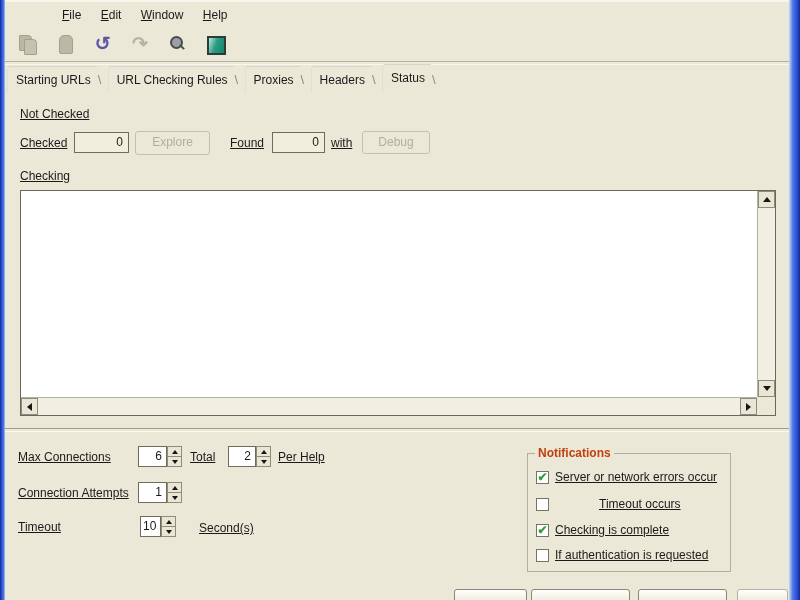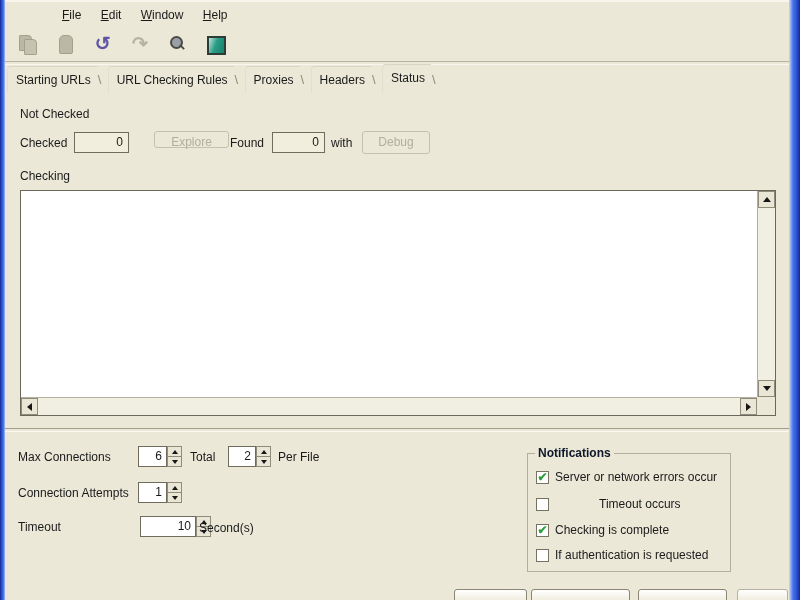--- a/index.html
+++ b/index.html
@@ -50,21 +50,21 @@
 
   
   .tabstrip{left:5px;top:66px;width:784px;height:26px;white-space:nowrap;}
   .tab{display:inline-block;position:relative;padding:6px 6px 6px 8px;
     border-top:1px solid #d9d6c6;border-left:1px solid #e2dfd0;border-radius:4px 0 0 0;
     margin-left:2px;cursor:default;}
   .tab.active{top:-2px;padding-bottom:8px;}
   .tab-sep{color:#8f8b7d;padding:0 1px;font-size:13px;}
 
   
-  .lbl{white-space:nowrap;}
+  .lbl{white-space:nowrap;text-decoration:underline;}
   .field{background:#f1eedd;border:1px solid #6f6b5d;text-align:right;
     padding:2px 5px 0 2px;box-sizing:border-box;}
   .btn-disabled{background:#ebe8d8;border:1px solid #c4c1af;border-radius:3px;
     color:#b2aea0;text-align:center;box-sizing:border-box;padding-top:3px;}
 
   
   .scrollpane{left:20px;top:190px;width:756px;height:226px;
     border:1px solid #6b675a;background:#ffffff;box-sizing:border-box;}
   .view{position:absolute;left:0;top:0;width:736px;height:206px;background:#fff;
     border:none;resize:none;outline:none;font-family:"Liberation Sans",sans-serif;}
@@ -93,21 +93,21 @@
   .spin-btn{flex:1;background:#e9e6d5;border:1px solid #8f8c7b;box-sizing:border-box;
     display:flex;align-items:center;justify-content:center;}
   .spin-btn + .spin-btn{border-top:none;}
   .tri-up-s{border-left:3px solid transparent;border-right:3px solid transparent;border-bottom:4px solid #161616;}
   .tri-down-s{border-left:3px solid transparent;border-right:3px solid transparent;border-top:4px solid #161616;}
 
   
   .group{left:527px;top:453px;width:204px;height:119px;
     border:1px solid #b2afa0;box-sizing:border-box;}
   .group-title{position:absolute;left:7px;top:-8px;background:#ebe8d8;
-    padding:0 3px;font-weight:bold;color:#0f172a;}
+    padding:0 3px;font-weight:bold;color:#c2410c;}
   .cb-row{position:absolute;left:8px;display:flex;align-items:center;}
   .cb-box{width:13px;height:13px;background:#fff;border:1px solid #767362;
     box-sizing:border-box;margin-right:6px;display:flex;align-items:center;justify-content:center;}
   .cb-check{color:#2e9e3e;font-weight:bold;font-size:12px;line-height:11px;}
 
   
   .bot-btn{position:absolute;top:589px;height:24px;border:1px solid #8a8776;
     border-radius:3px;background:linear-gradient(#ffffff,#f1eee0 45%,#e8e5d3);
     box-sizing:border-box;}
   .bot-btn.muted{border-color:#b5b2a2;}
@@ -151,21 +151,21 @@
   <span class="tab">URL Checking Rules</span><span class="tab-sep">\</span>
   <span class="tab">Proxies</span><span class="tab-sep">\</span>
   <span class="tab">Headers</span><span class="tab-sep">\</span>
   <span class="tab active">Status</span><span class="tab-sep">\</span>
 </div>
 
 <div class="abs lbl" style="left:20px;top:107px;">Not Checked</div>
 
 <div class="abs lbl" style="left:20px;top:136px;">Checked</div>
 <div class="abs field" style="left:74px;top:132px;width:55px;height:21px;">0</div>
-<div class="abs btn-disabled" style="left:135px;top:131px;width:75px;height:17px;margin-left:19px;">Explore</div>
+<div class="abs btn-disabled" style="left:135px;top:131px;width:75px;height:24px;">Explore</div>
 <div class="abs lbl" style="left:230px;top:136px;">Found</div>
 <div class="abs field" style="left:272px;top:132px;width:53px;height:21px;">0</div>
 <div class="abs lbl" style="left:331px;top:136px;text-align:center;">with</div>
 <div class="abs btn-disabled" style="left:362px;top:131px;width:68px;height:23px;">Debug</div>
 
 <div class="abs lbl" style="left:20px;top:169px;">Checking</div>
 
 <div class="abs scrollpane">
   <div class="view"></div>
   <div class="vscroll">
@@ -206,38 +206,38 @@
   <div class="spin-field" style="width:28px;">2</div>
   <div class="spin-btns">
     <div class="spin-btn">
         <span class="tri tri-up-s"></span>
       </div>
     <div class="spin-btn">
         <span class="tri tri-down-s"></span>
       </div>
   </div>
 </div>
-<div class="abs lbl" style="left:278px;top:450px;">Per File</div>
+<div class="abs lbl" style="left:278px;top:450px;">Per Help</div>
 
 <div class="abs lbl" style="left:18px;top:486px;">Connection Attempts</div>
 <div class="abs spinner" style="left:138px;top:482px;">
   <div class="spin-field" style="width:29px;">1</div>
   <div class="spin-btns">
     <div class="spin-btn">
         <span class="tri tri-up-s"></span>
       </div>
     <div class="spin-btn">
         <span class="tri tri-down-s"></span>
       </div>
   </div>
 </div>
 
 <div class="abs lbl" style="left:18px;top:520px;">Timeout</div>
 <div class="abs spinner" style="left:140px;top:516px;">
-  <div class="spin-field" style="width:56px;">10</div>
+  <div class="spin-field" style="width:21px;">10</div>
   <div class="spin-btns">
     <div class="spin-btn">
         <span class="tri tri-up-s"></span>
       </div>
     <div class="spin-btn">
         <span class="tri tri-down-s"></span>
       </div>
   </div>
 </div>
 <div class="abs lbl" style="left:199px;top:521px;">Second(s)</div>

